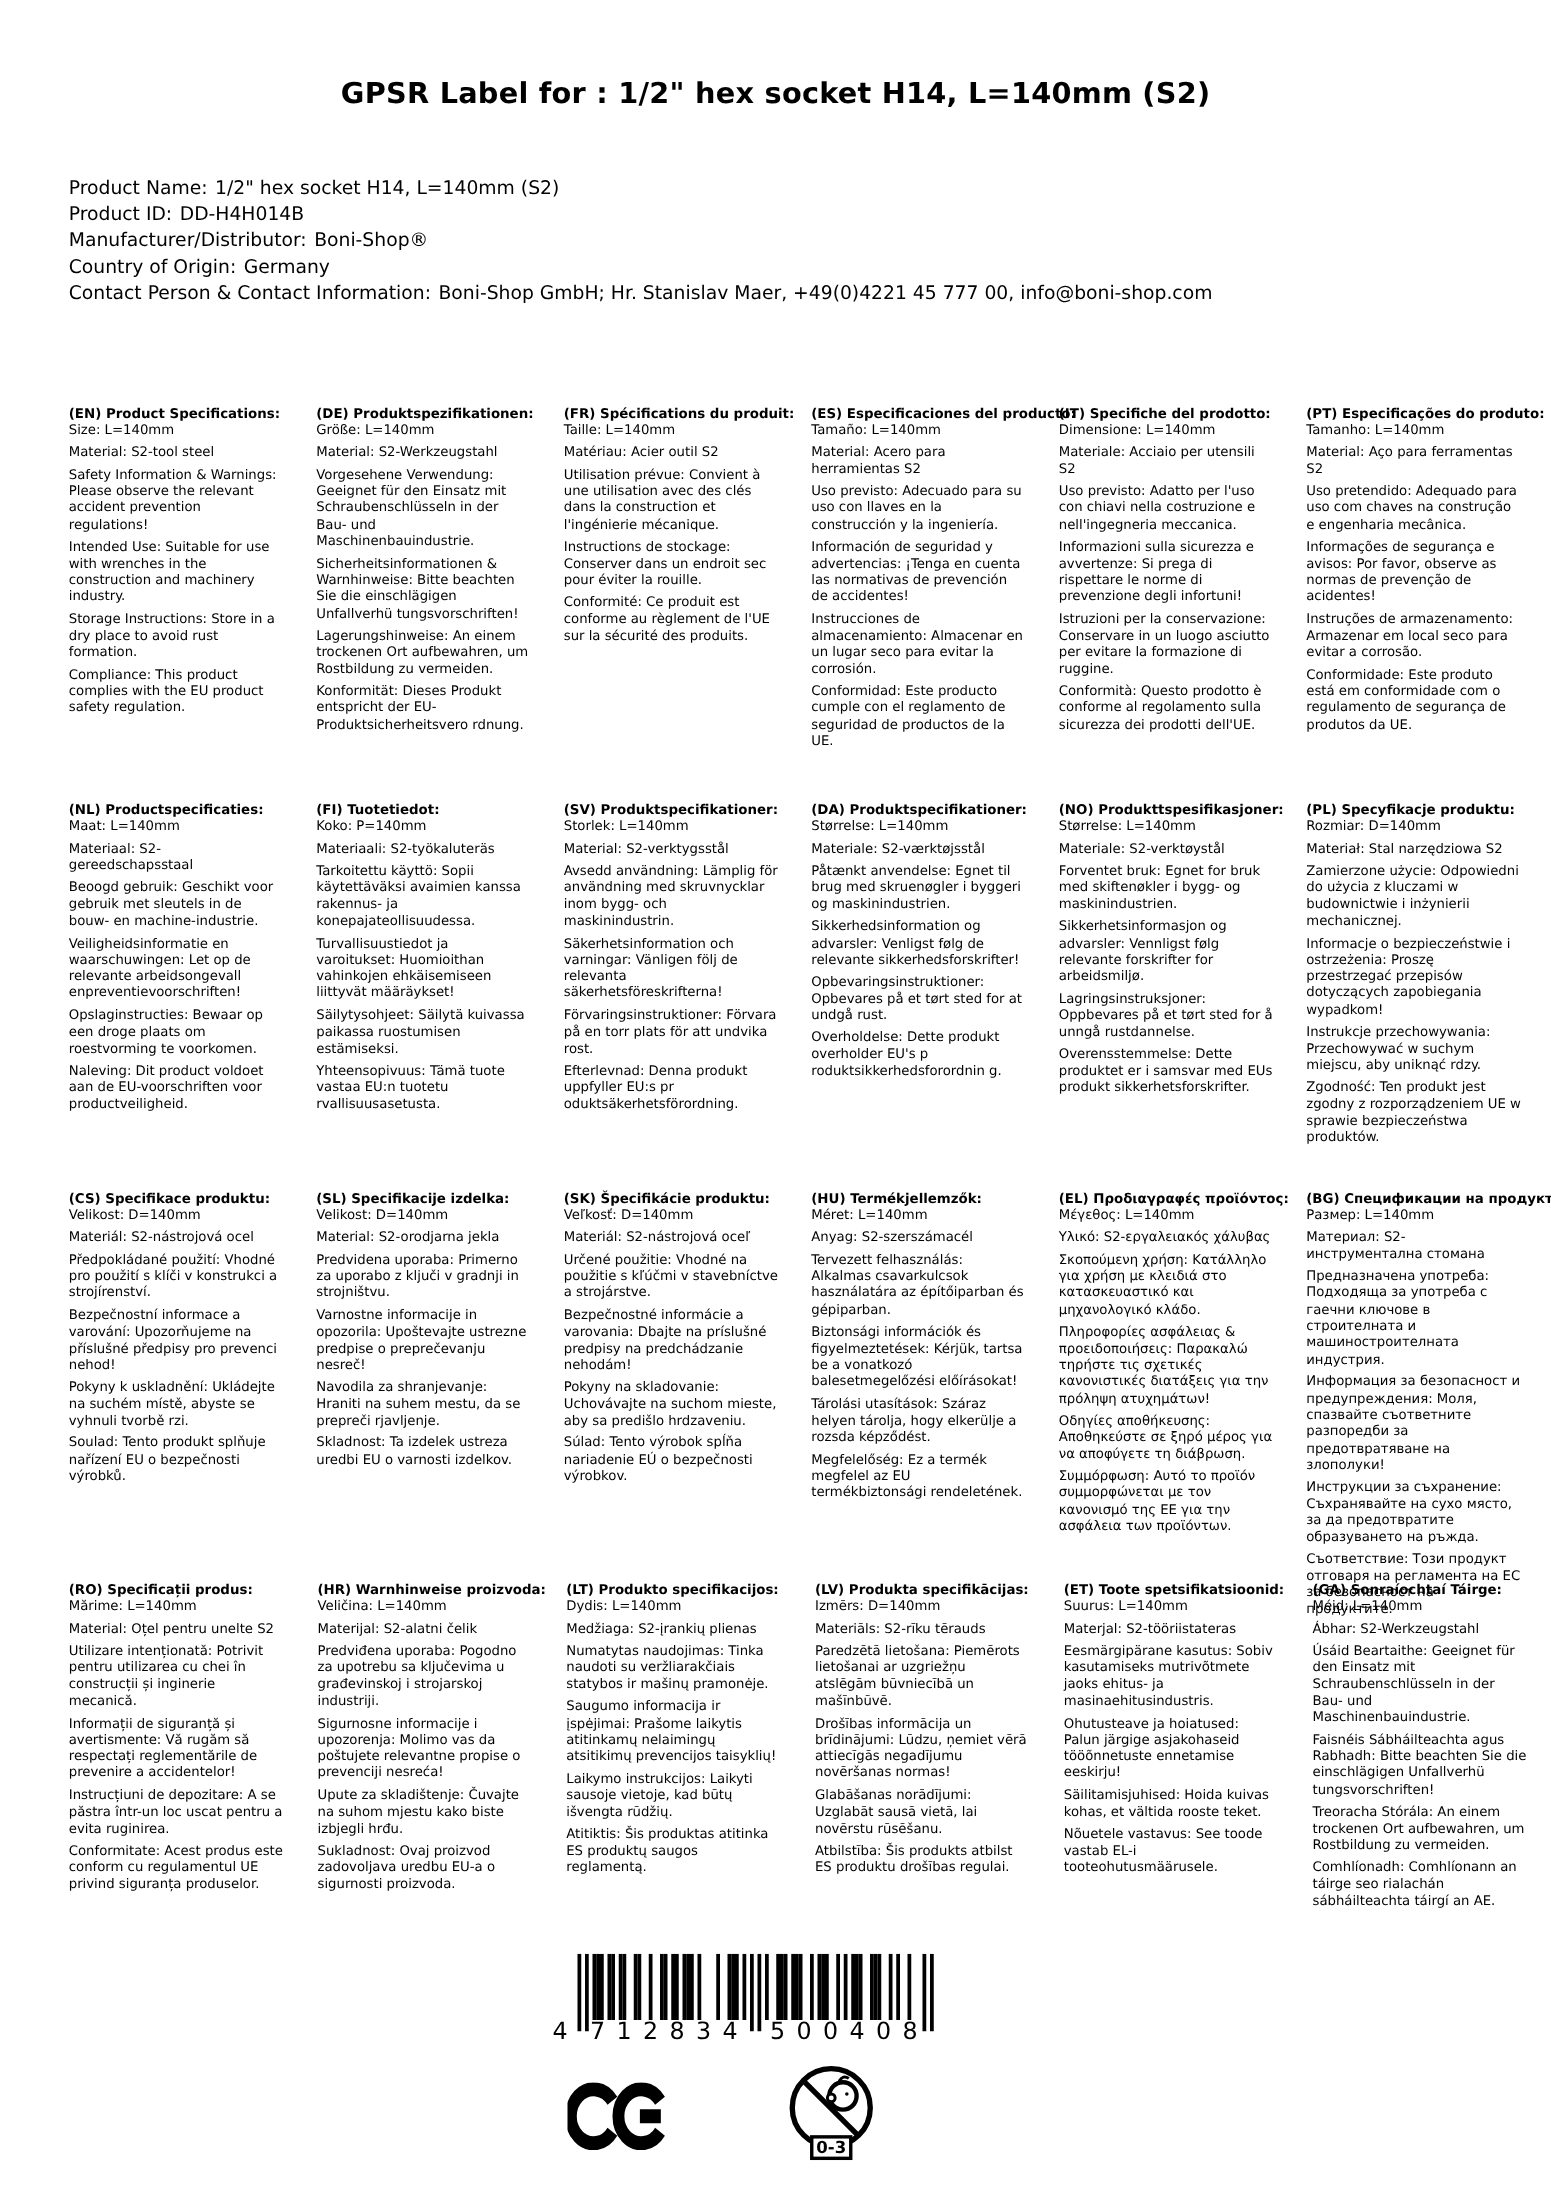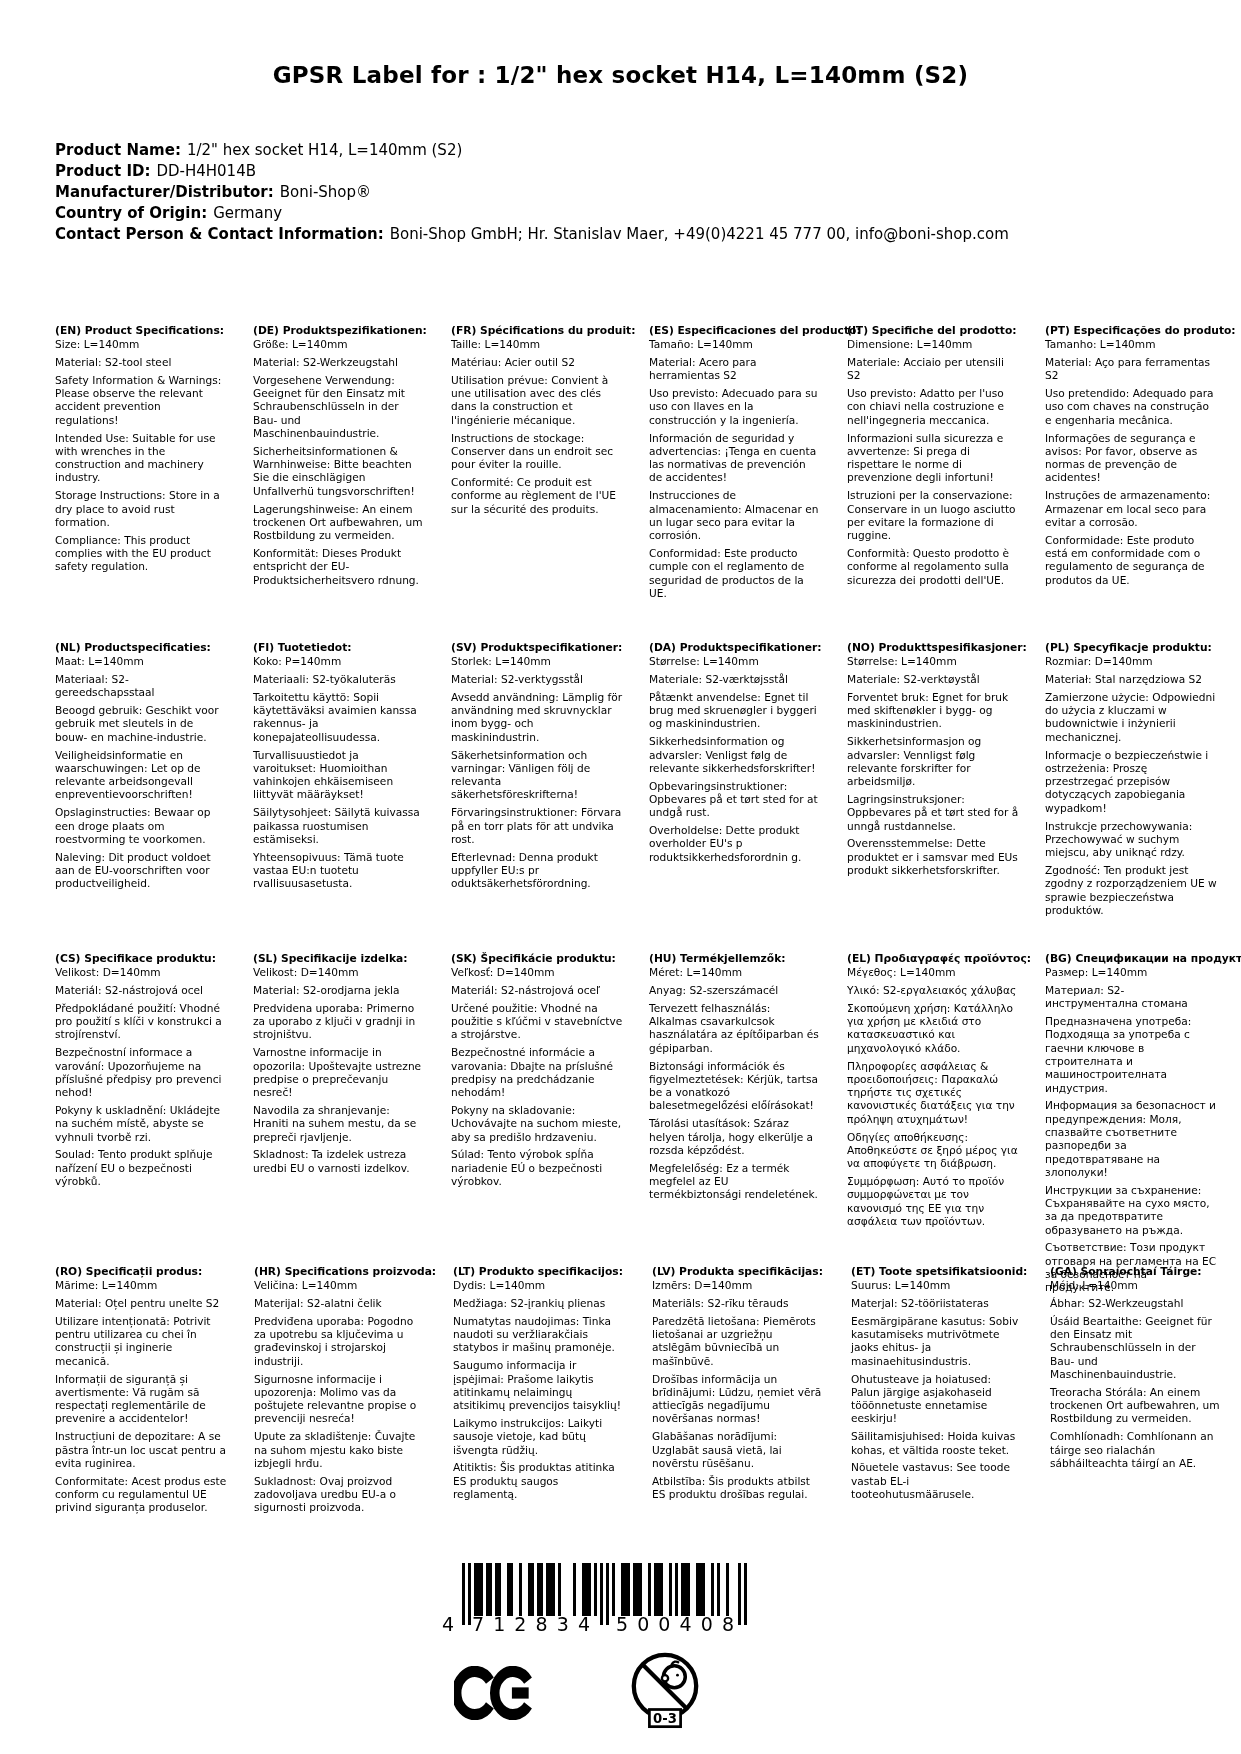--- a/index.html
+++ b/index.html
@@ -8,21 +8,21 @@
     font-family:"DejaVu Sans","Liberation Sans",sans-serif;
     color:#000;position:relative;overflow:hidden;
   }
   .page{padding:0 55px;}
   .title{
     text-align:center;font-size:23px;font-weight:bold;
     margin:0;padding-top:62px;letter-spacing:0.2px;
   }
   .product-info{margin-top:52px;}
   .pi-row{font-size:15px;line-height:21px;white-space:nowrap;}
-  .pi-label{font-weight:bold;}
+  .pi-label{font-weight:normal;}
   .pi-value{font-weight:normal;padding-left:6px;}
   .spec-grid{margin-top:37px;}
   .spec-row{display:grid;grid-template-columns:repeat(6,172px);column-gap:26px;}
   .spec-row.r1{height:317px;}
   .spec-row.r2{height:311px;gap:26px;}
   .spec-row.r3{height:313px;}
   .spec-row.r4{height:340px;gap:27px;}
   .spec-cell{padding-top:8px;overflow:visible;margin-top:34px;}
   .spec-header{
     font-size:10.7px;font-weight:bold;line-height:13.3px;
@@ -239,21 +239,21 @@
         <div class="spec-cell">
           <div class="spec-header">(RO) Specificații produs:</div>
           <div class="spec-para">Mărime: L=140mm</div>
           <div class="spec-para">Material: Oțel pentru unelte S2</div>
           <div class="spec-para">Utilizare intenționată: Potrivit pentru utilizarea cu chei în construcții și inginerie mecanică.</div>
           <div class="spec-para">Informații de siguranță și avertismente: Vă rugăm să respectați reglementările de prevenire a accidentelor!</div>
           <div class="spec-para">Instrucțiuni de depozitare: A se păstra într-un loc uscat pentru a evita ruginirea.</div>
           <div class="spec-para">Conformitate: Acest produs este conform cu regulamentul UE privind siguranța produselor.</div>
         </div>
         <div class="spec-cell">
-          <div class="spec-header">(HR) Specifications proizvoda:</div>
+          <div class="spec-header">(HR) Warnhinweise proizvoda:</div>
           <div class="spec-para">Veličina: L=140mm</div>
           <div class="spec-para">Materijal: S2-alatni čelik</div>
           <div class="spec-para">Predviđena uporaba: Pogodno za upotrebu sa ključevima u građevinskoj i strojarskoj industriji.</div>
           <div class="spec-para">Sigurnosne informacije i upozorenja: Molimo vas da poštujete relevantne propise o prevenciji nesreća!</div>
           <div class="spec-para">Upute za skladištenje: Čuvajte na suhom mjestu kako biste izbjegli hrđu.</div>
           <div class="spec-para">Sukladnost: Ovaj proizvod zadovoljava uredbu EU-a o sigurnosti proizvoda.</div>
         </div>
         <div class="spec-cell">
           <div class="spec-header">(LT) Produkto specifikacijos:</div>
           <div class="spec-para">Dydis: L=140mm</div>
@@ -279,20 +279,21 @@
           <div class="spec-para">Eesmärgipärane kasutus: Sobiv kasutamiseks mutrivõtmete jaoks ehitus- ja masinaehitusindustris.</div>
           <div class="spec-para">Ohutusteave ja hoiatused: Palun järgige asjakohaseid tööõnnetuste ennetamise eeskirju!</div>
           <div class="spec-para">Säilitamisjuhised: Hoida kuivas kohas, et vältida rooste teket.</div>
           <div class="spec-para">Nõuetele vastavus: See toode vastab EL-i tooteohutusmäärusele.</div>
         </div>
         <div class="spec-cell">
           <div class="spec-header">(GA) Sonraíochtaí Táirge:</div>
           <div class="spec-para">Méid: L=140mm</div>
           <div class="spec-para">Ábhar: S2-Werkzeugstahl</div>
           <div class="spec-para">Úsáid Beartaithe: Geeignet für den Einsatz mit Schraubenschlüsseln in der Bau- und Maschinenbauindustrie.</div>
+          <div class="spec-para">Faisnéis Sábháilteachta agus Rabhadh: Bitte beachten Sie die einschlägigen Unfallverhü tungsvorschriften!</div>
           <div class="spec-para">Treoracha Stórála: An einem trockenen Ort aufbewahren, um Rostbildung zu vermeiden.</div>
           <div class="spec-para">Comhlíonadh: Comhlíonann an táirge seo rialachán sábháilteachta táirgí an AE.</div>
         </div>
       </div>
     </div>
 
   <div class="bottom-block">
     <div class="barcode-wrap">
       <svg id="barcodeSvg" width="312" height="72" xmlns="http://www.w3.org/2000/svg">
           <rect x="304" y="0" width="3" height="62" fill="#000"></rect>

